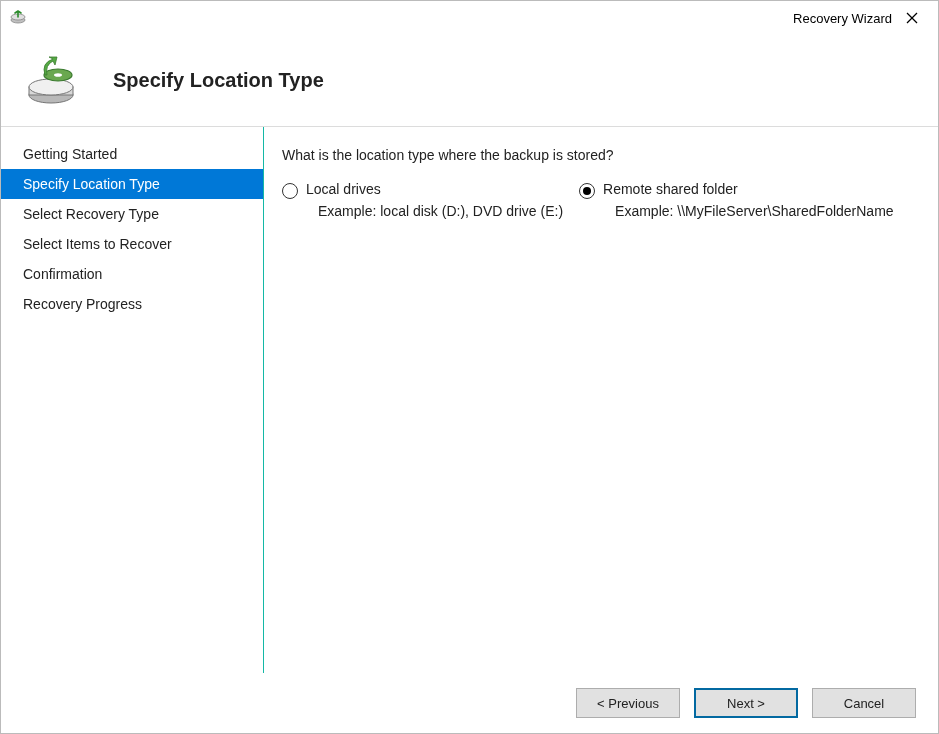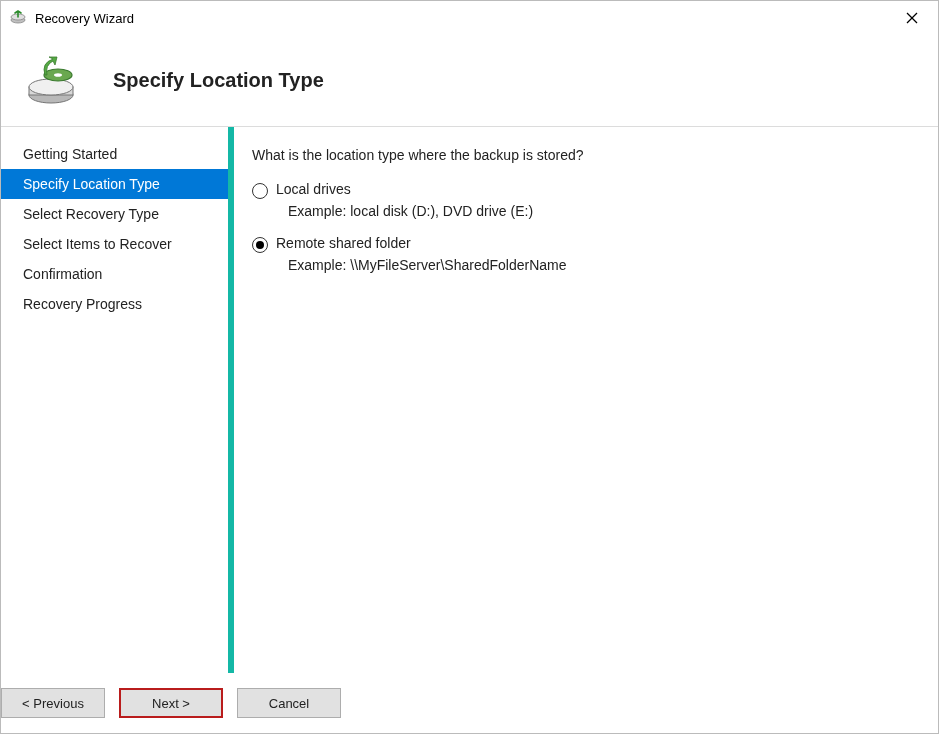--- a/index.html
+++ b/index.html
@@ -14,20 +14,21 @@
       height: 734px;
       overflow: hidden;
       border: 1px solid #bbb;
     }
     .titlebar {
       height: 34px;
       display: flex;
       align-items: center;
       padding: 0 6px 0 8px;
       background: #fff;
+      text-align: right;
     }
     .titlebar .title-icon {
       width: 18px;
       height: 18px;
       margin-right: 8px;
       display: inline-flex;
       align-items: center;
       justify-content: center;
     }
     .titlebar .title-text {
@@ -60,22 +61,22 @@
     .header-title {
       font-size: 20px;
       font-weight: 600;
       color: #222;
     }
     .body {
       display: flex;
       height: calc(100% - 34px - 92px - 60px);
     }
     .sidebar {
-      width: 233px;
-      border-right: 6px solid #14b8a6;
+      width: 263px;
+      border-right: 1px solid #14b8a6;
       padding-top: 12px;
     }
     .sidebar-item {
       padding: 7px 4px 7px 22px;
       font-size: 14px;
       color: #222;
       cursor: pointer;
     }
     .sidebar-item.selected {
       background: #0078d7;
@@ -85,21 +86,21 @@
       flex: 1;
       padding: 20px 18px 10px 18px;
     }
     .content-prompt {
       font-size: 14px;
       color: #222;
       margin-bottom: 18px;
     }
     .radio-group {
       display: flex;
-      flex-direction: column;
+      flex-direction: row;
       gap: 16px;
     }
     .radio-row {
       display: flex;
       align-items: flex-start;
       gap: 8px;
     }
     .radio-circle {
       width: 16px;
       height: 16px;
@@ -128,37 +129,37 @@
       font-size: 14px;
       color: #222;
       margin-left: 36px;
       margin-top: 4px;
     }
     .footer {
       height: 60px;
       padding-right: 22px;
       display: flex;
       align-items: center;
-      justify-content: flex-start;
+      justify-content: flex-end;
       gap: 14px;
     }
     .btn {
       min-width: 104px;
       height: 30px;
       background: #e1e1e1;
       border: 1px solid #adadad;
       font-size: 13px;
       color: #222;
       display: flex;
       align-items: center;
       justify-content: center;
       cursor: pointer;
     }
     .btn.primary {
-      border: 2px solid #b91c1c;
+      border: 2px solid #0369a1;
       background: #e1e1e1;
     }
     .btn.disabled {
       color: #a0a0a0;
       cursor: default;
     }
   </style>
 </head>
 <body>
 

